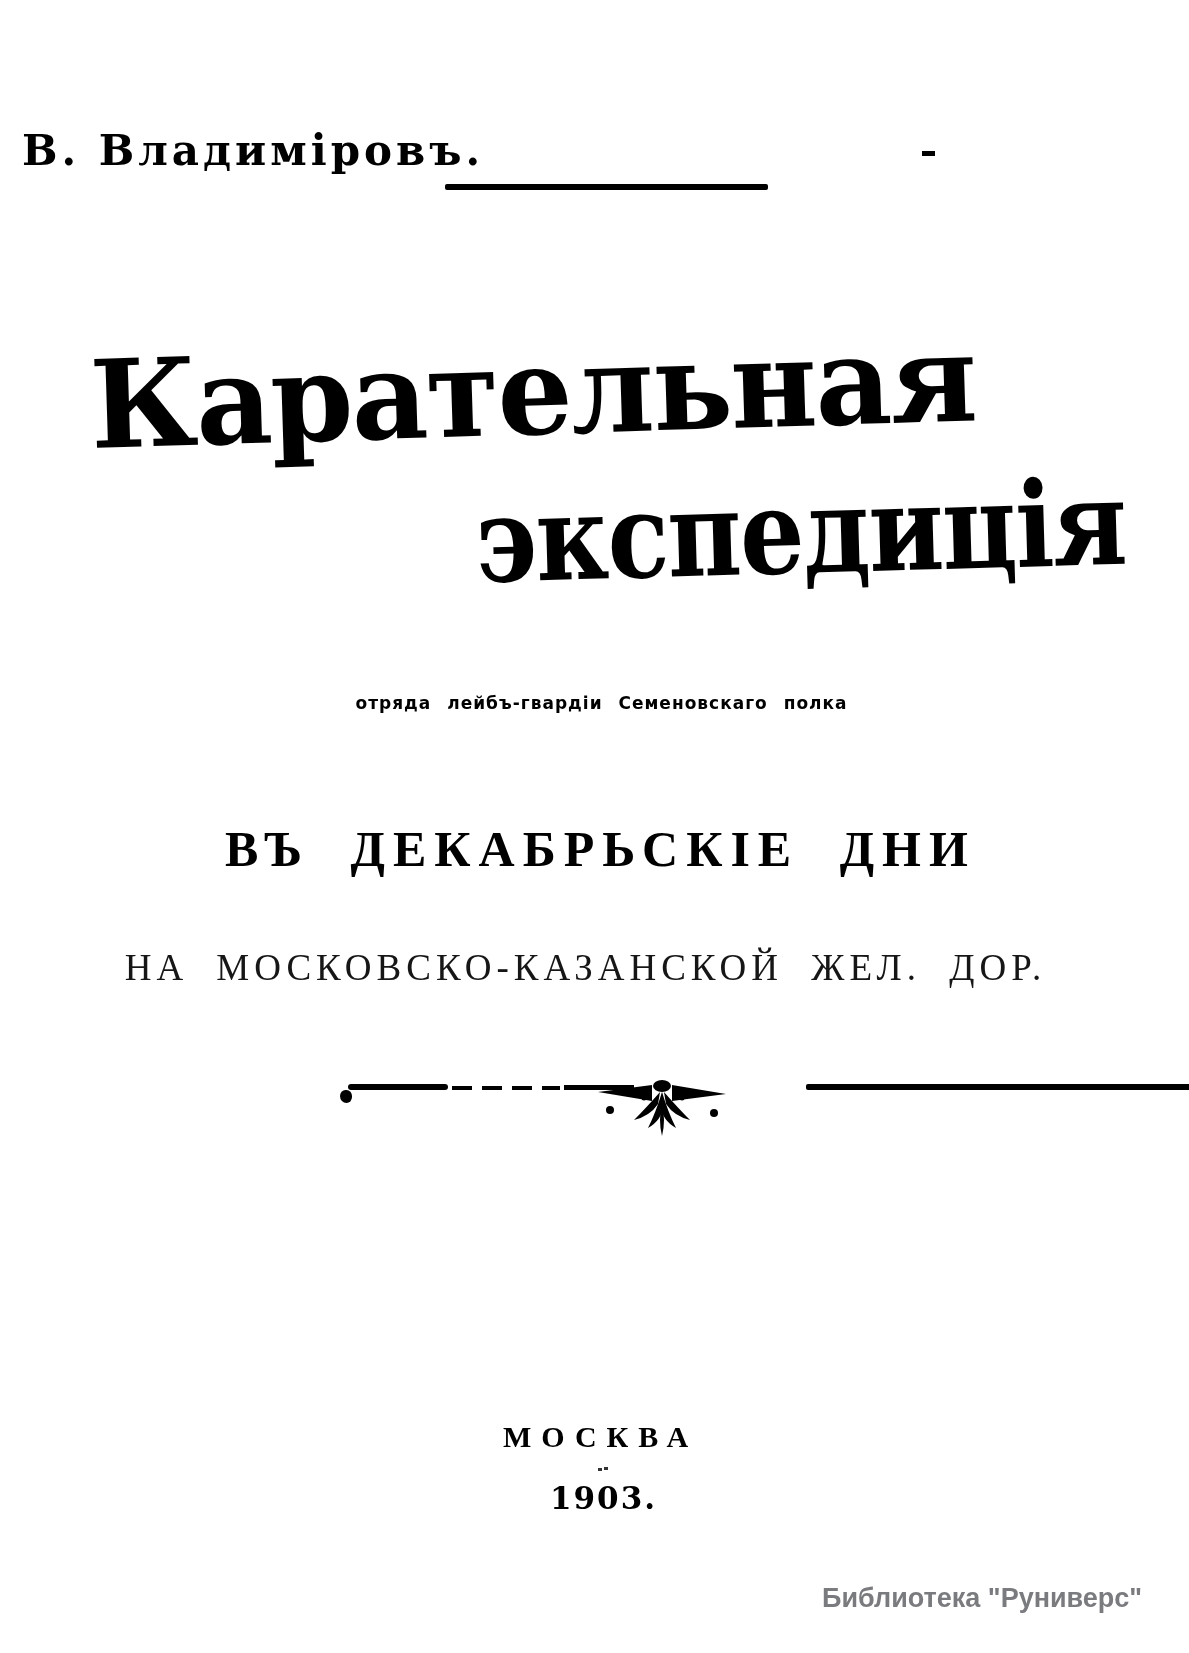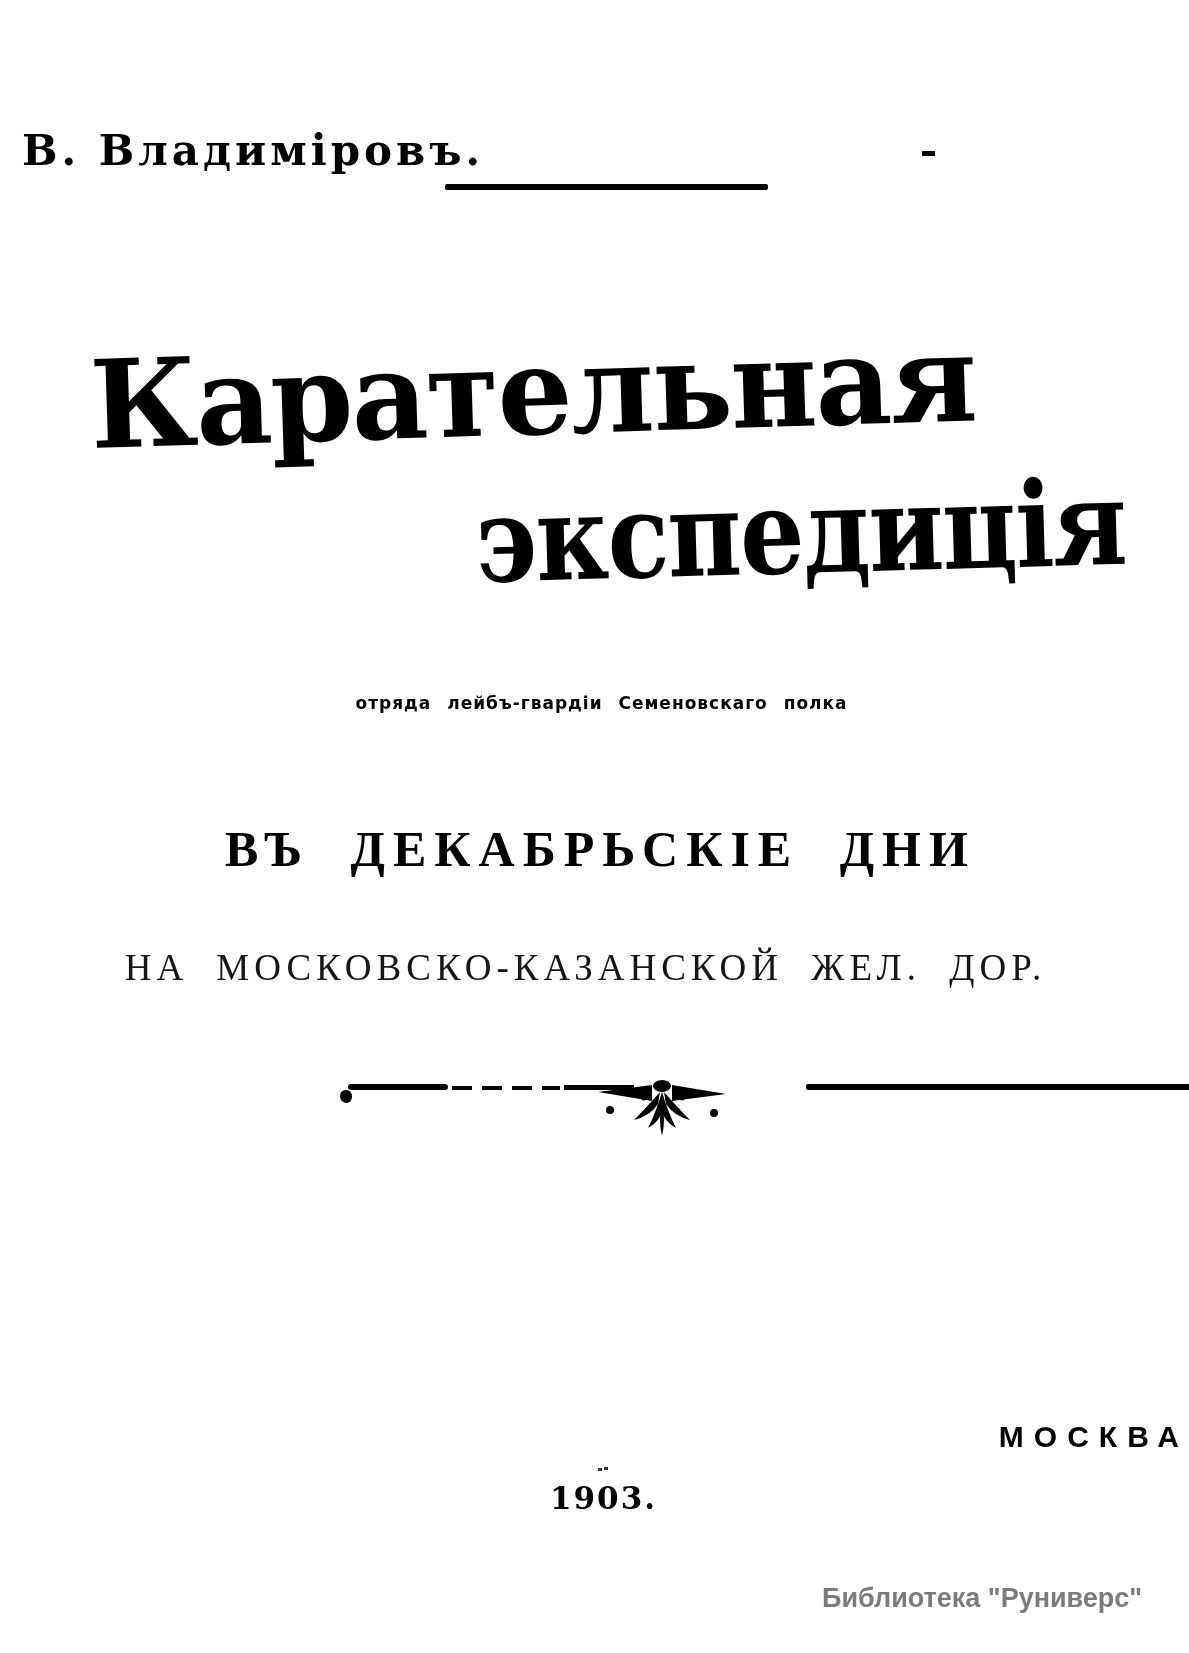--- a/index.html
+++ b/index.html
@@ -112,22 +112,22 @@
   .rule-left-b{
     position:absolute;left:116px;top:6px;width:108px;height:4px;
     background:repeating-linear-gradient(90deg,var(--ink) 0 20px,transparent 20px 30px);
   }
   .rule-left-c{position:absolute;left:228px;top:5px;width:70px;height:5px;background:var(--ink);}
   .rule-right{position:absolute;left:470px;top:4px;width:390px;height:6px;background:var(--ink);border-radius:2px;}
   .ornament{position:absolute;left:256px;top:0px;}
   
   .city{
     position:absolute;top:1420px;left:0;right:0;
-    text-align:right;
-    font-family:Liberation Sans, sans-serif;
+    text-align:center;
+    font-family:Liberation Serif, serif;
     font-weight:bold;
     font-size:30px;
     letter-spacing:10px;
     margin-left:12px;
     white-space:nowrap;
   }
   .speck-mid{
     position:absolute;top:1468px;left:598px;
     width:4px;height:3px;background:#333;
     box-shadow:6px -1px 0 #333;

